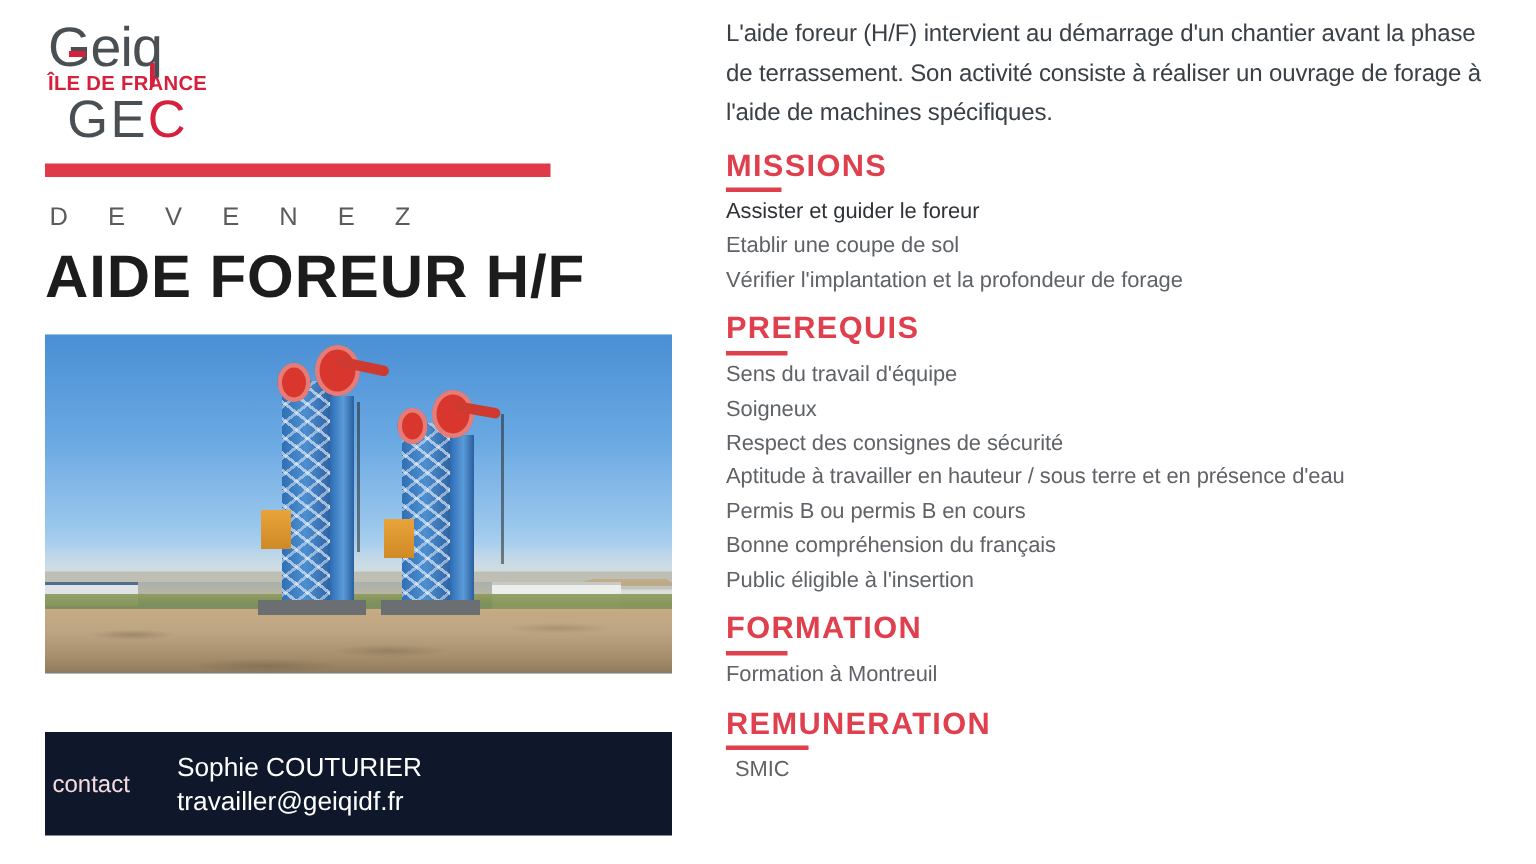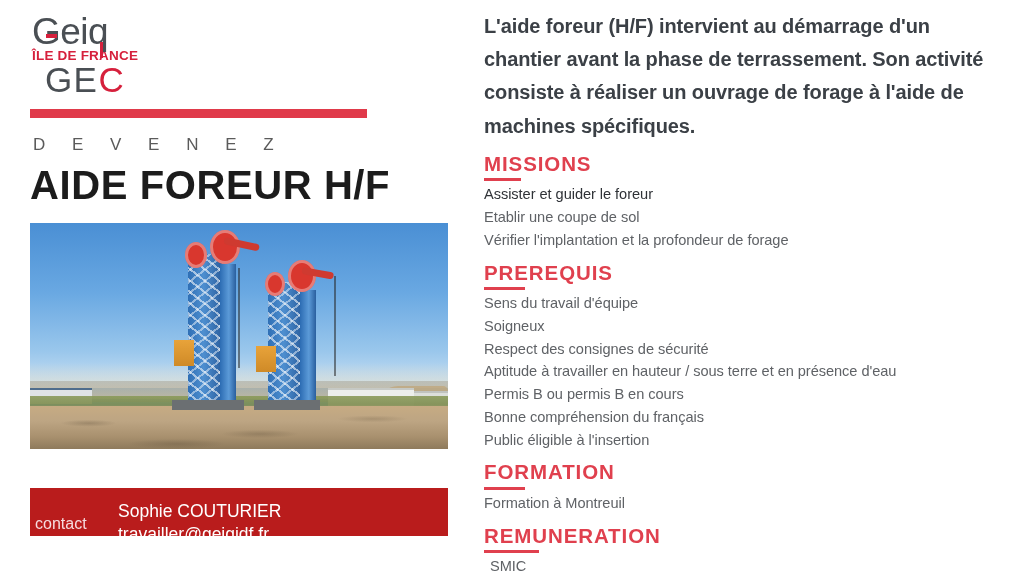--- a/index.html
+++ b/index.html
@@ -174,22 +174,22 @@
     width: 8px; height: 92px; background: #3c4650;
   }
   .idf-text {
     position: absolute; left: 92px; top: 0px;
     font-size: 19px; color: #4b4b4b; letter-spacing: 5.5px;
   }
 
   
   .contact-box {
     position: absolute; left: 30px; top: 488px;
-    width: 418px; height: 48px;
-    background: #b91c1c;
+    width: 418px; height: 69px;
+    background: #0f172a;
   }
   .contact-label {
     position: absolute; left: 5px; top: 27px;
     font-size: 16px; color: #f6dcdf;
   }
   .contact-name {
     position: absolute; left: 88px; top: 13px;
     font-size: 17.5px; color: #ffffff;
   }
   .contact-mail {
@@ -198,21 +198,21 @@
   }
 
   
   #right-col {
     position: absolute;
     left: 484px; top: 0;
     width: 540px; height: 576px;
     padding-top: 10px;
   }
   .intro {
-    font-size: 20px; font-weight: 700; color: #3b4046;
+    font-size: 16px; font-weight: 400; color: #3b4046;
     line-height: 1.66; letter-spacing: -0.1px;
     width: 520px;
   }
   .sec { margin-top: 10px; }
   .sec-head {
     position: relative;
     display: inline-block;
     font-size: 20.5px; font-weight: 700; color: #e0404e;
     letter-spacing: 0.9px;
     padding-bottom: 8px;

